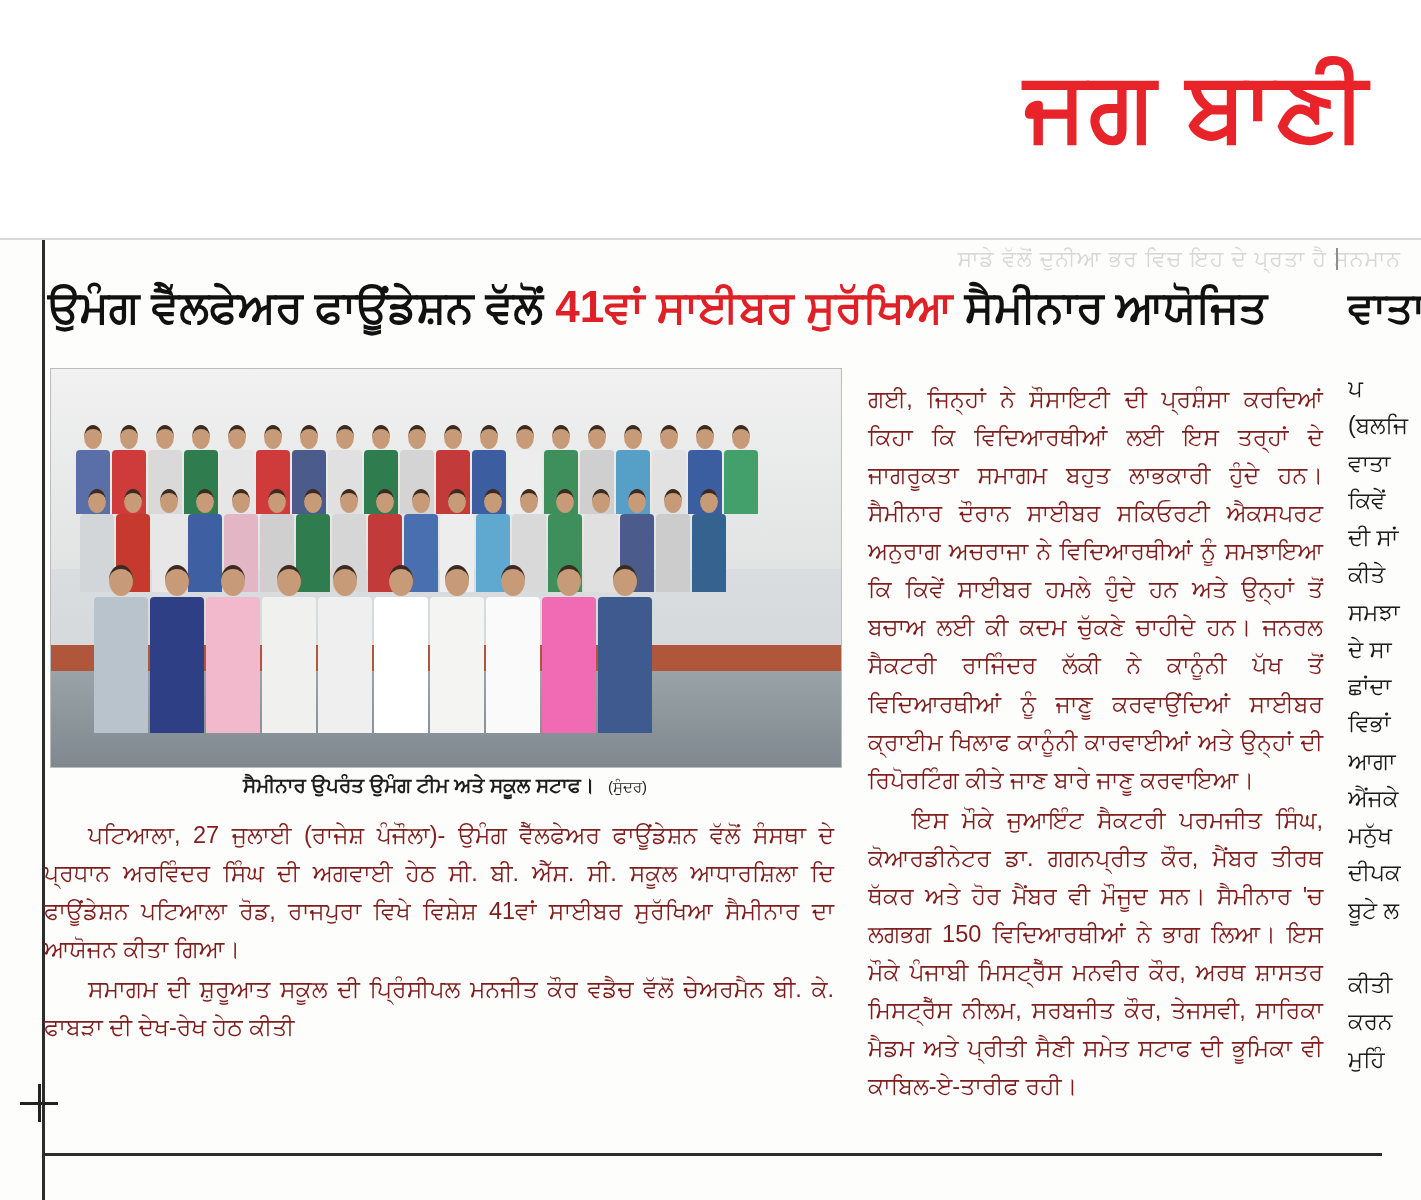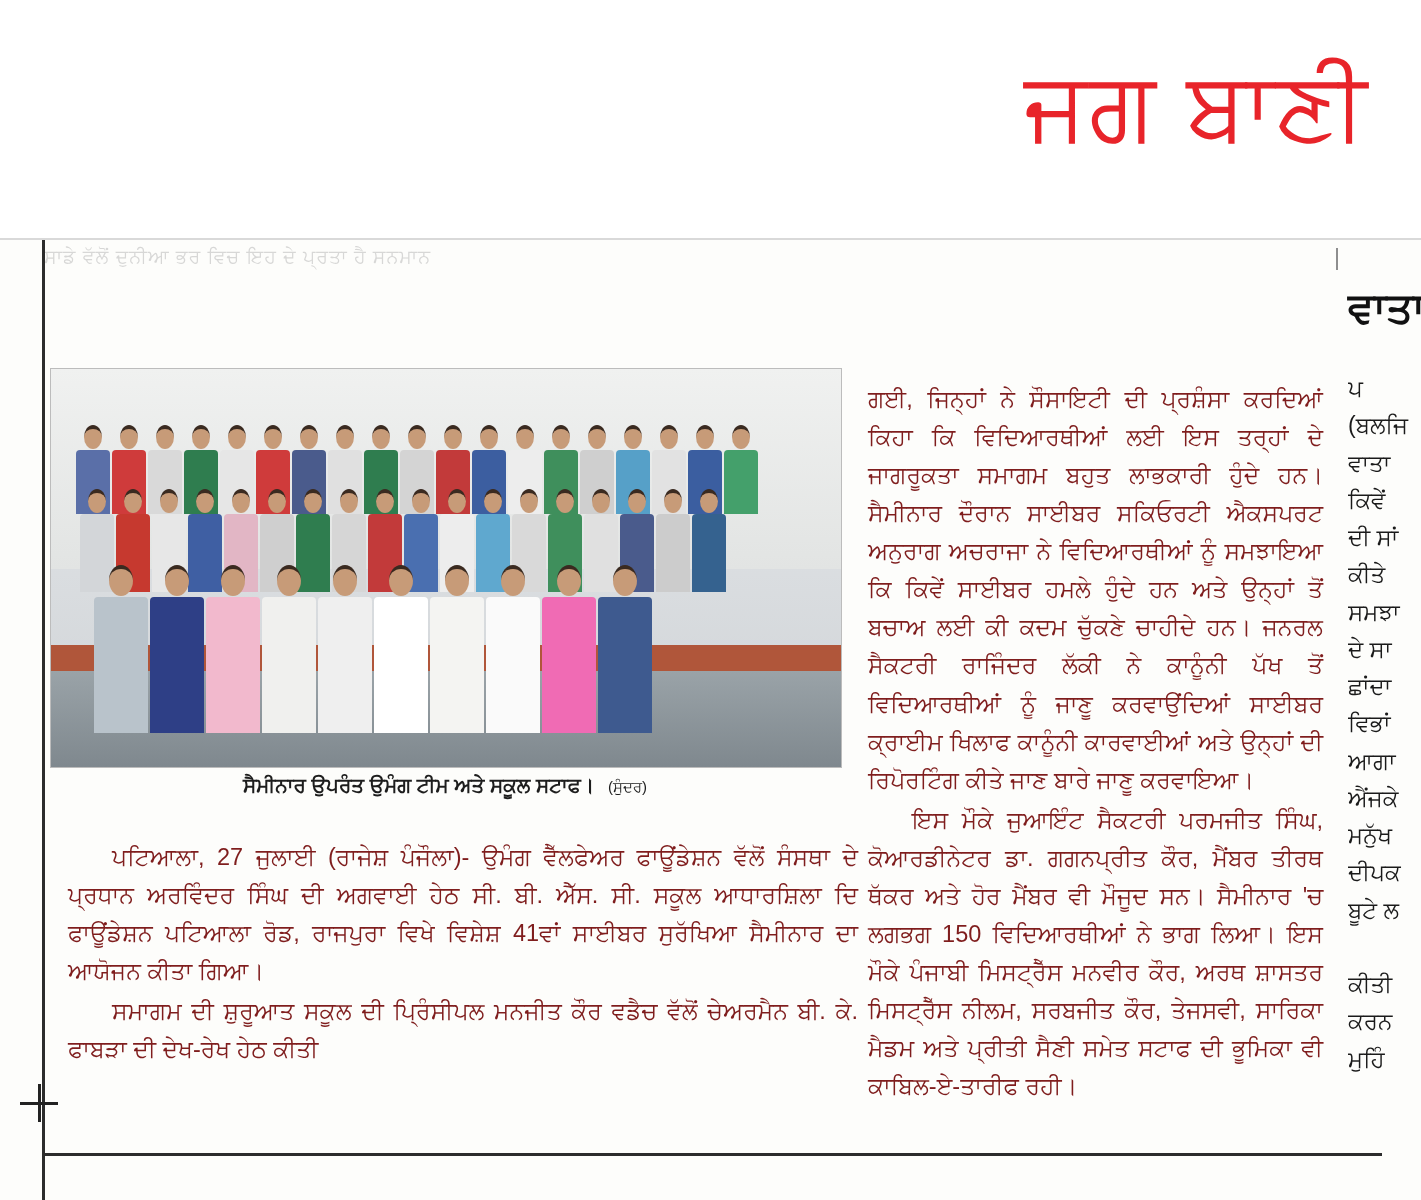--- a/index.html
+++ b/index.html
@@ -38,21 +38,21 @@
     font-size: 30px;
     color: #2b2b2b;
     margin-top: 14px;
     font-weight: normal;
   }
   .masthead {
     position: absolute;
     right: 52px;
     top: 58px;
     font-size: 96px;
-    font-weight: normal;
+    font-weight: bold;
     color: #e8242a;
     letter-spacing: 2px;
     line-height: 1;
     white-space: nowrap;
   }
 
   
   .clipping {
     position: relative;
     width: 1421px;
@@ -60,25 +60,26 @@
     background: #fdfdfb;
     overflow: hidden;
   }
   .faded-top {
     position: absolute;
     top: 6px;
     left: 44px;
     right: 20px;
     height: 28px;
     color: #b9b9b9;
-    font-size: 19px;
+    font-size: 22px;
     letter-spacing: 1px;
     overflow: hidden;
     white-space: nowrap;
     opacity: 0.55;
+    text-align: right;
   }
   .rule-left {
     position: absolute;
     left: 42px;
     top: 0;
     width: 3px;
     height: 960px;
     background: #2c2c2c;
   }
   .rule-bottom {
@@ -195,21 +196,21 @@
   .col {
     position: absolute;
     font-size: 23.5px;
     line-height: 1.62;
     color: #7f1d1d;
     text-align: justify;
     text-justify: inter-word;
   }
   .col p { margin: 0 0 2px 0; }
   .col p.indent { text-indent: 44px; }
-  .col-1 { left: 68px; top: 576px; width: 790px; margin-top: 22px; }
+  .col-1 { left: 44px; top: 576px; width: 790px; }
   .col-2 { left: 868px; top: 140px; width: 455px; }
 
   .col-3 {
     position: absolute;
     left: 1348px;
     top: 130px;
     width: 72px;
     font-size: 23px;
     line-height: 1.62;
     color: #1a1a1a;
@@ -243,20 +244,23 @@
 </div>
 
 <div class="clipping">
 
   <div class="faded-top">ਸਾਡੇ ਵੱਲੋਂ ਦੁਨੀਆ ਭਰ ਵਿਚ ਇਹ ਦੇ ਪ੍ਰਤਾ ਹੈ ਸਨਮਾਨ</div>
   <div class="rule-left"></div>
   <div class="rule-bottom"></div>
   <div class="crop-mark"></div>
   <div class="edge-tick"></div>
 
+  <div class="headline">
+    <span>ਉਮੰਗ ਵੈੱਲਫੇਅਰ ਫਾਊਂਡੇਸ਼ਨ ਵੱਲੋਂ </span><span class="hl-red">41ਵਾਂ ਸਾਈਬਰ ਸੁਰੱਖਿਆ</span><span> ਸੈਮੀਨਾਰ ਆਯੋਜਿਤ</span>
+  </div>
 
   <div class="photo">
     <div class="photo-wall"></div>
     <div class="photo-stage"></div>
     <div class="photo-floor"></div>
 
     <div class="row rowback">
       <div class="person">
           <div class="head"></div>
           <div class="body" style="background:#5a6fa8"></div>

